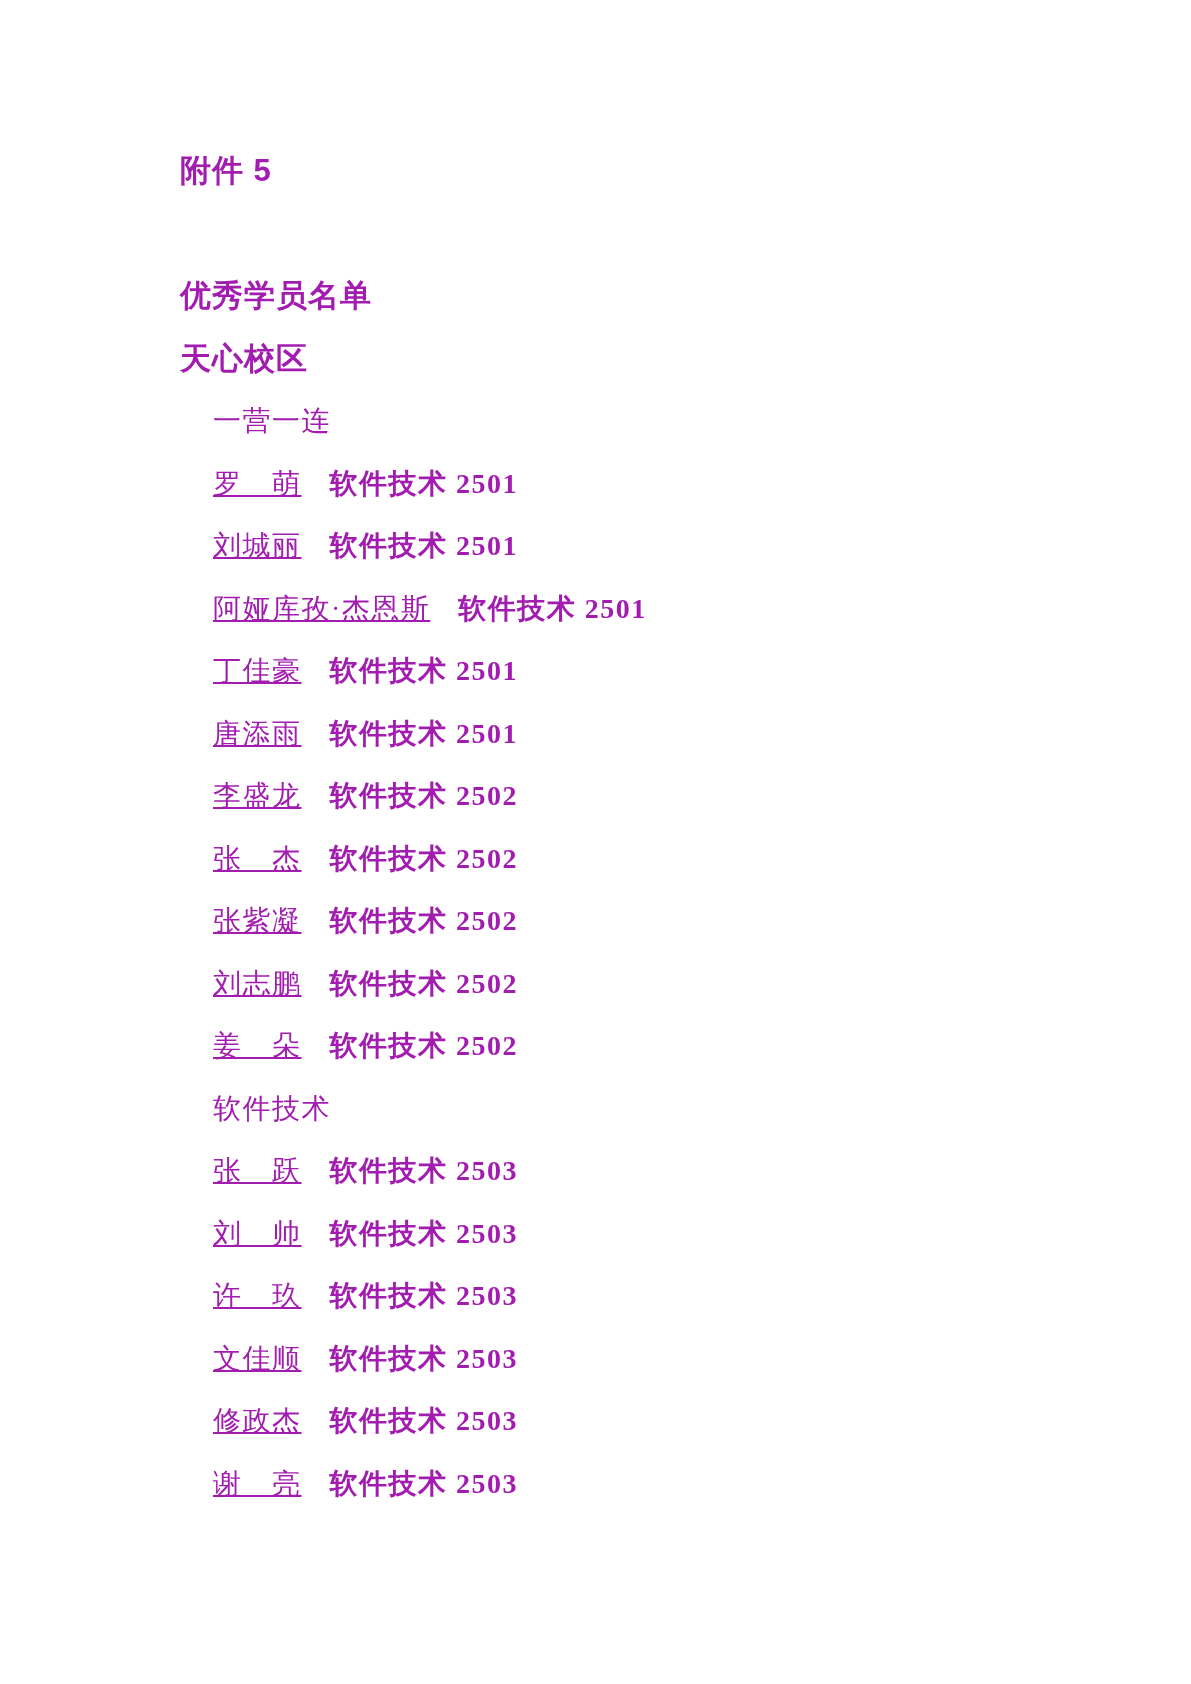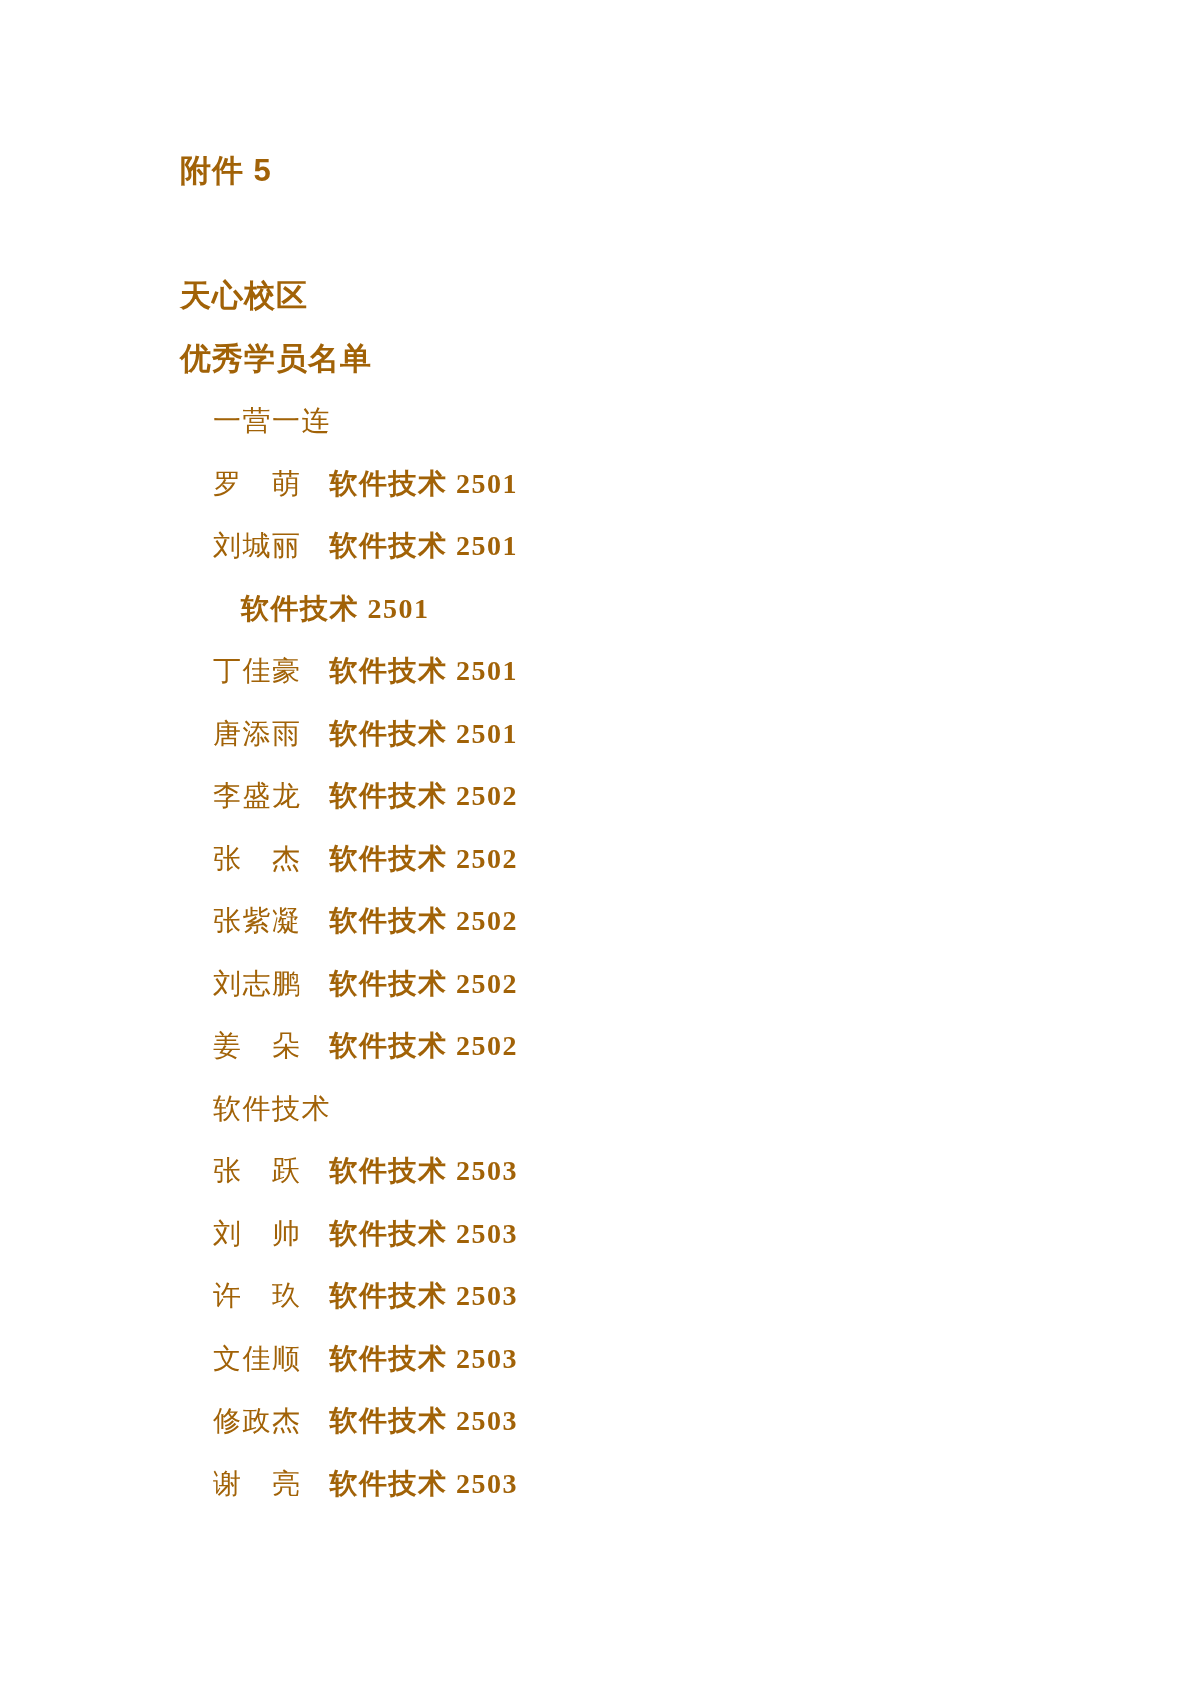--- a/index.html
+++ b/index.html
@@ -5,21 +5,21 @@
   html, body {
     margin: 0;
     padding: 0;
     background: #ffffff;
   }
   .page {
     position: relative;
     width: 1191px;
     height: 1684px;
     background: #ffffff;
-    color: #a16207;
+    color: #a21caf;
     overflow: hidden;
   }
   .content {
     position: absolute;
     left: 180px;
     top: 140px;
     right: 60px;
   }
   .line {
     height: 62.5px;
@@ -37,40 +37,41 @@
     font-family: "Liberation Serif", "DejaVu Serif", serif;
     font-weight: 400;
     font-size: 28px;
     letter-spacing: 1.5px;
     margin-left: 33px;
   }
   .name {
     display: inline-block;
     min-width: 3em;
     white-space: pre;
+    text-decoration: underline;
   }
   .cls {
     margin-left: 1em;
     font-weight: bold;
   }
 </style>
 </head>
 <body>
 
 <div class="page">
   <div class="content">
     <div class="line heading-line">附件 5</div>
     <div class="line"></div>
+    <div class="line heading-line">优秀学员名单</div>
     <div class="line heading-line">天心校区</div>
-    <div class="line heading-line">优秀学员名单</div>
     <div id="student-list">
         <div class="line body-line">一营一连</div>
         <div class="line body-line"><span class="name">罗　萌</span><span class="cls">软件技术 2501</span></div>
         <div class="line body-line"><span class="name">刘城丽</span><span class="cls">软件技术 2501</span></div>
-        <div class="line body-line"><span class="cls">软件技术 2501</span></div>
+        <div class="line body-line"><span class="name">阿娅库孜·杰恩斯</span><span class="cls">软件技术 2501</span></div>
         <div class="line body-line"><span class="name">丁佳豪</span><span class="cls">软件技术 2501</span></div>
         <div class="line body-line"><span class="name">唐添雨</span><span class="cls">软件技术 2501</span></div>
         <div class="line body-line"><span class="name">李盛龙</span><span class="cls">软件技术 2502</span></div>
         <div class="line body-line"><span class="name">张　杰</span><span class="cls">软件技术 2502</span></div>
         <div class="line body-line"><span class="name">张紫凝</span><span class="cls">软件技术 2502</span></div>
         <div class="line body-line"><span class="name">刘志鹏</span><span class="cls">软件技术 2502</span></div>
         <div class="line body-line"><span class="name">姜　朵</span><span class="cls">软件技术 2502</span></div>
         <div class="line body-line">软件技术</div>
         <div class="line body-line"><span class="name">张　跃</span><span class="cls">软件技术 2503</span></div>
         <div class="line body-line"><span class="name">刘　帅</span><span class="cls">软件技术 2503</span></div>

